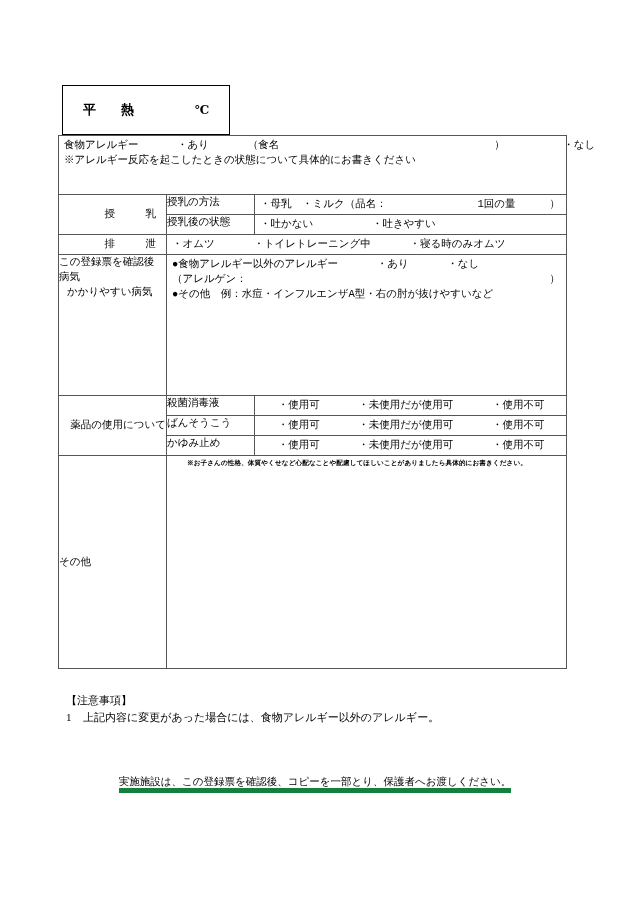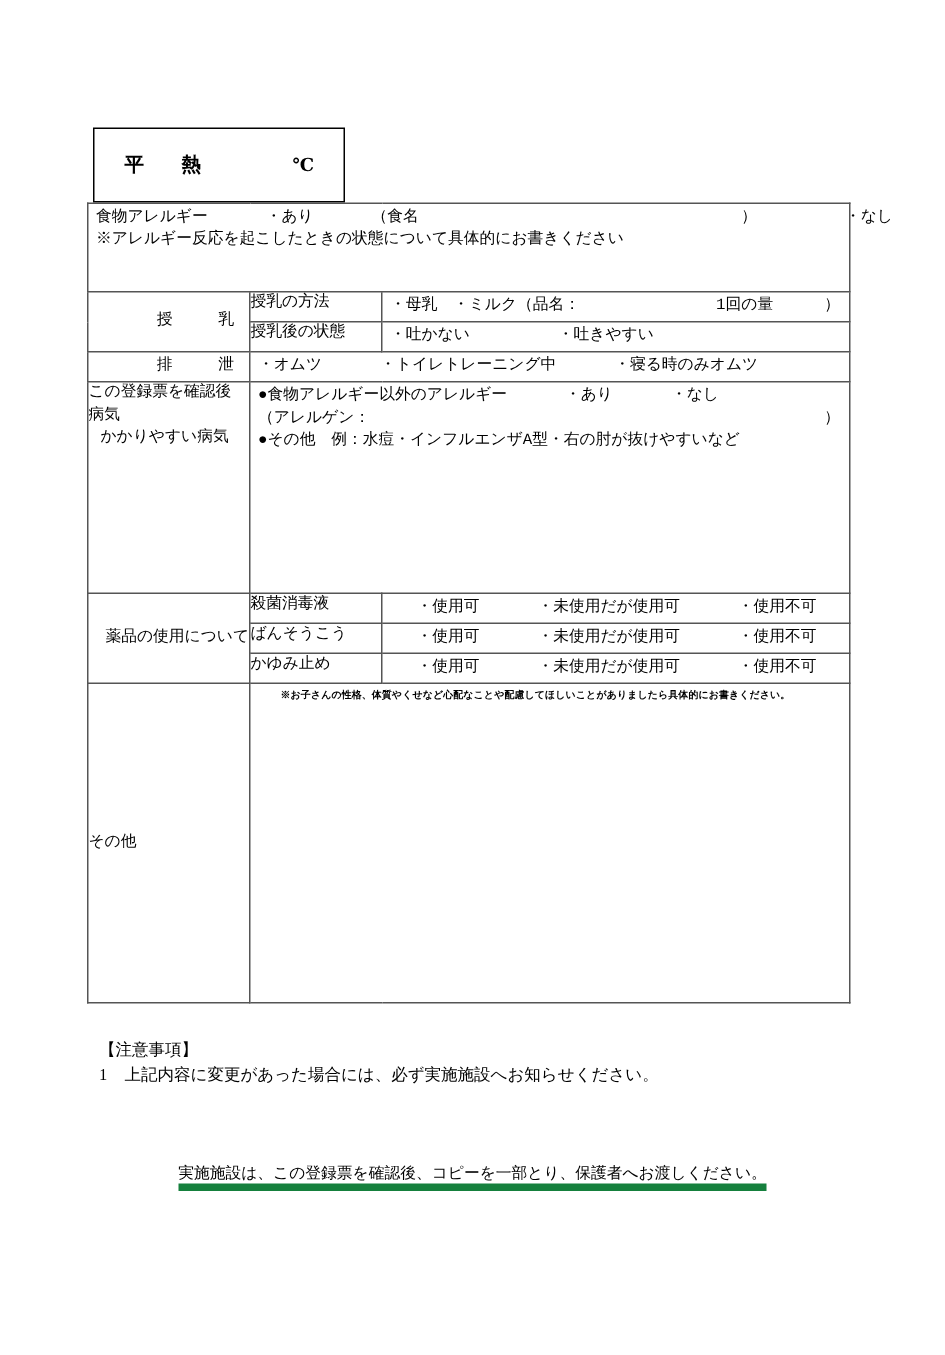--- a/index.html
+++ b/index.html
@@ -292,21 +292,21 @@
       <td colspan="2">
         <div class="fineprint">※お子さんの性格、体質やくせなど心配なことや配慮してほしいことがありましたら具体的にお書きください。</div>
       </td>
     </tr>
   </tbody>
     </table>
 
   <div class="notes">
     <div class="notes-title">【注意事項】</div>
     <div class="note-item">
-      <span class="note-num">1</span><span>上記内容に変更があった場合には、必ず実施施設へお知らせください。</span>
+      <span class="note-num">1</span><span>上記内容に変更があった場合には、食物アレルギー以外のアレルギー。</span>
     </div>
   </div>
 
   <div class="closing">
     <span>実施施設は、この登録票を確認後、コピーを一部とり、保護者へお渡しください。</span>
   </div>
 
 </div>
 
 </body></html>

